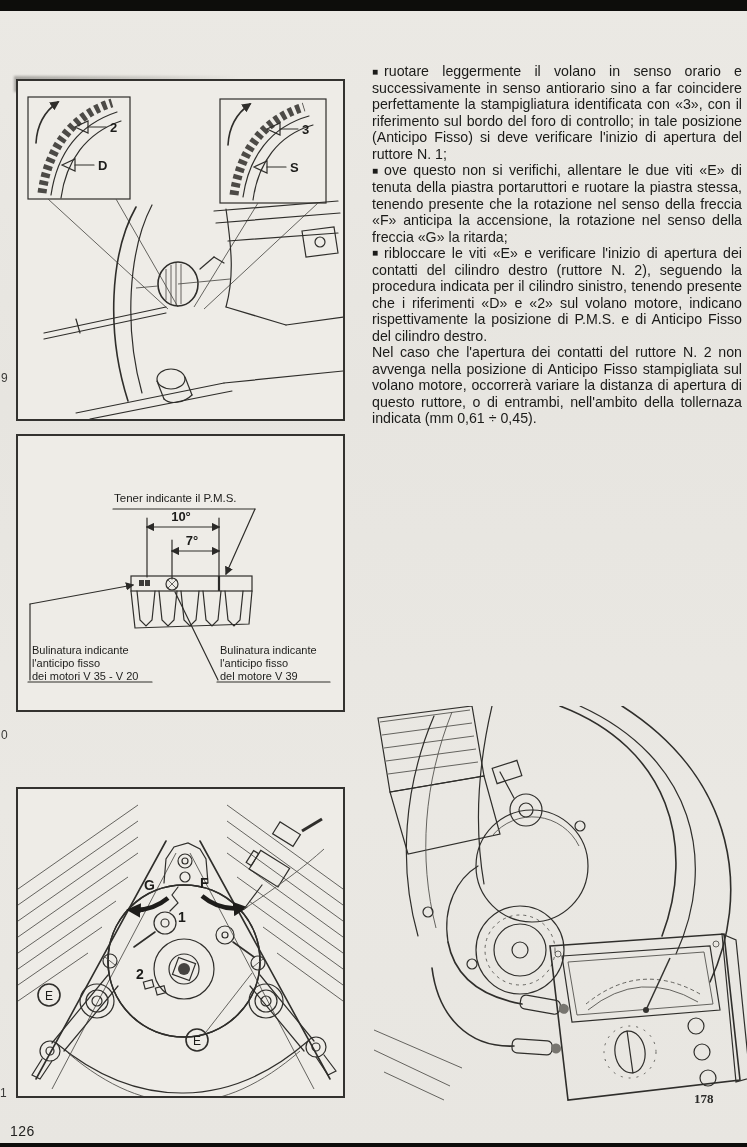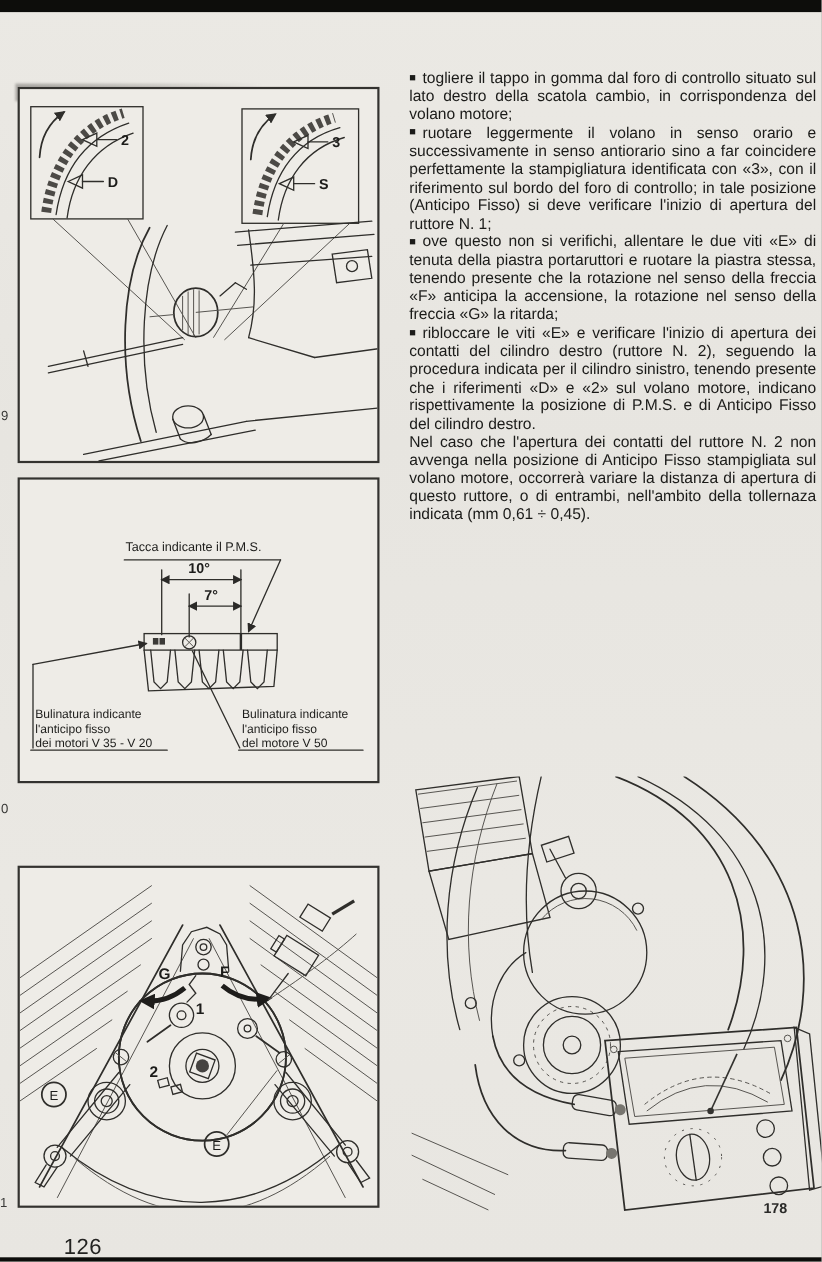--- a/index.html
+++ b/index.html
@@ -28,22 +28,22 @@
   .figure-box svg{position:absolute;left:0;top:0;overflow:hidden;}
   .photo-illustration{position:absolute;left:374px;top:706px;width:373px;height:400px;}
   .text-col{
     position:absolute;left:372px;top:63px;width:370px;
     font-size:14.2px;line-height:16.45px;color:#1b1b19;
     text-align:justify;
   }
   .text-col p{margin:0;padding:0;}
   .bullet{display:inline-block;font-size:10px;vertical-align:1.5px;margin-right:6px;}
   .bullet:empty{margin-right:0;}
-  .page-number{position:absolute;left:10px;top:1123px;font-size:20px;color:#232321;letter-spacing:.5px;margin-left:48px;}
-  .photo-ref{position:absolute;left:694px;top:1091px;font-size:13px;font-weight:bold;color:#2a2a28;}
+  .page-number{position:absolute;left:10px;top:1123px;font-size:14px;color:#232321;letter-spacing:.5px;}
+  .photo-ref{position:absolute;left:694px;top:1091px;font-size:13px;font-weight:bold;color:#2a2a28;font-family:Liberation Serif, serif;}
   .margin-ref{position:absolute;font-size:12px;color:#3a3a38;}
   #mref-0{left:1px;top:371px;}
   #mref-1{left:1px;top:728px;}
   #mref-2{left:0px;top:1086px;}
   .fig2-label{position:absolute;font-size:11px;line-height:13px;color:#1d1d1b;}
   .fig2-title{position:absolute;left:96px;top:56px;font-size:11.5px;color:#1d1d1b;}
   #fig2-lbl-left{left:14px;top:208px;}
   #fig2-lbl-right{left:202px;top:208px;}
   .ln{stroke:#2f2e2b;stroke-width:1.2;fill:none;stroke-linecap:round;}
   .ln15{stroke:#2f2e2b;stroke-width:1.6;fill:none;stroke-linecap:round;}
@@ -179,30 +179,30 @@
         <path class="ln" d="M 207,155 L 210,184 L 216,190 L 222,184 L 225,155"></path>
       </g>
 
       <line x1="12" y1="244" x2="12" y2="168" class="ln"></line>
       <line x1="12" y1="168" x2="115" y2="149" class="ln" marker-end="url(#ah2)"></line>
       <line x1="10" y1="246" x2="134" y2="246" class="ln"></line>
 
       <line x1="157" y1="156" x2="200" y2="244" class="ln"></line>
       <line x1="199" y1="246" x2="312" y2="246" class="ln"></line>
     </svg>
-    <div class="fig2-title">Tacca indicante il P.M.S.</div>
+    <div class="fig2-title">Tener indicante il P.M.S.</div>
     <div class="fig2-label" id="fig2-lbl-left">
       <div>Bulinatura indicante</div>
       <div>l'anticipo fisso</div>
       <div>dei motori V 35 - V 20</div>
     </div>
     <div class="fig2-label" id="fig2-lbl-right">
       <div>Bulinatura indicante</div>
       <div>l'anticipo fisso</div>
-      <div>del motore V 50</div>
+      <div>del motore V 39</div>
     </div>
   </div>
 
   <div class="figure-box" id="fig-points">
     <svg width="325" height="307" viewBox="0 0 325 307">
       <defs>
         <pattern id="xh" width="6" height="6" patternUnits="userSpaceOnUse">
           <rect width="6" height="6" fill="#d8d6d0"></rect>
           <path d="M0,6 L6,0 M0,0 L6,6" stroke="#a5a39d" stroke-width="0.7"></path>
         </pattern>
@@ -409,21 +409,20 @@
         <rect x="138" y="334" width="40" height="14" rx="5" fill="url(#dh2)" class="ln"></rect>
         <circle cx="182" cy="341" r="5" fill="#77756f"></circle>
       </g>
       <path d="M 148,298 C 104,290 80,268 74,236" class="ln15"></path>
       <path d="M 140,340 C 94,342 64,310 58,262" class="ln15"></path>
       <path d="M 74,236 C 68,200 84,172 104,160" class="ln"></path>
     </g>
   </svg>
 
   <div class="text-col">
-    <p><span class="bullet">■</span><span>togliere il tappo in gomma dal foro di controllo situato sul lato destro della scatola cambio, in corrispondenza del volano motore;</span></p>
     <p><span class="bullet">■</span><span>ruotare leggermente il volano in senso orario e successivamente in senso antiorario sino a far coincidere perfettamente la stampigliatura identificata con «3», con il riferimento sul bordo del foro di controllo; in tale posizione (Anticipo Fisso) si deve verificare l'inizio di apertura del ruttore N. 1;</span></p>
     <p><span class="bullet">■</span><span>ove questo non si verifichi, allentare le due viti «E» di tenuta della piastra portaruttori e ruotare la piastra stessa, tenendo presente che la rotazione nel senso della freccia «F» anticipa la accensione, la rotazione nel senso della freccia «G» la ritarda;</span></p>
     <p><span class="bullet">■</span><span>ribloccare le viti «E» e verificare l'inizio di apertura dei contatti del cilindro destro (ruttore N. 2), seguendo la procedura indicata per il cilindro sinistro, tenendo presente che i riferimenti «D» e «2» sul volano motore, indicano rispettivamente la posizione di P.M.S. e di Anticipo Fisso del cilindro destro.</span></p>
     <p><span class="bullet"></span><span>Nel caso che l'apertura dei contatti del ruttore N. 2 non avvenga nella posizione di Anticipo Fisso stampigliata sul volano motore, occorrerà variare la distanza di apertura di questo ruttore, o di entrambi, nell'ambito della tollernaza indicata (mm 0,61 ÷ 0,45).</span></p>
   </div>
 
   <span class="margin-ref" id="mref-0">9</span>
   <span class="margin-ref" id="mref-1">0</span>
   <span class="margin-ref" id="mref-2">1</span>
   <span class="photo-ref">178</span>

